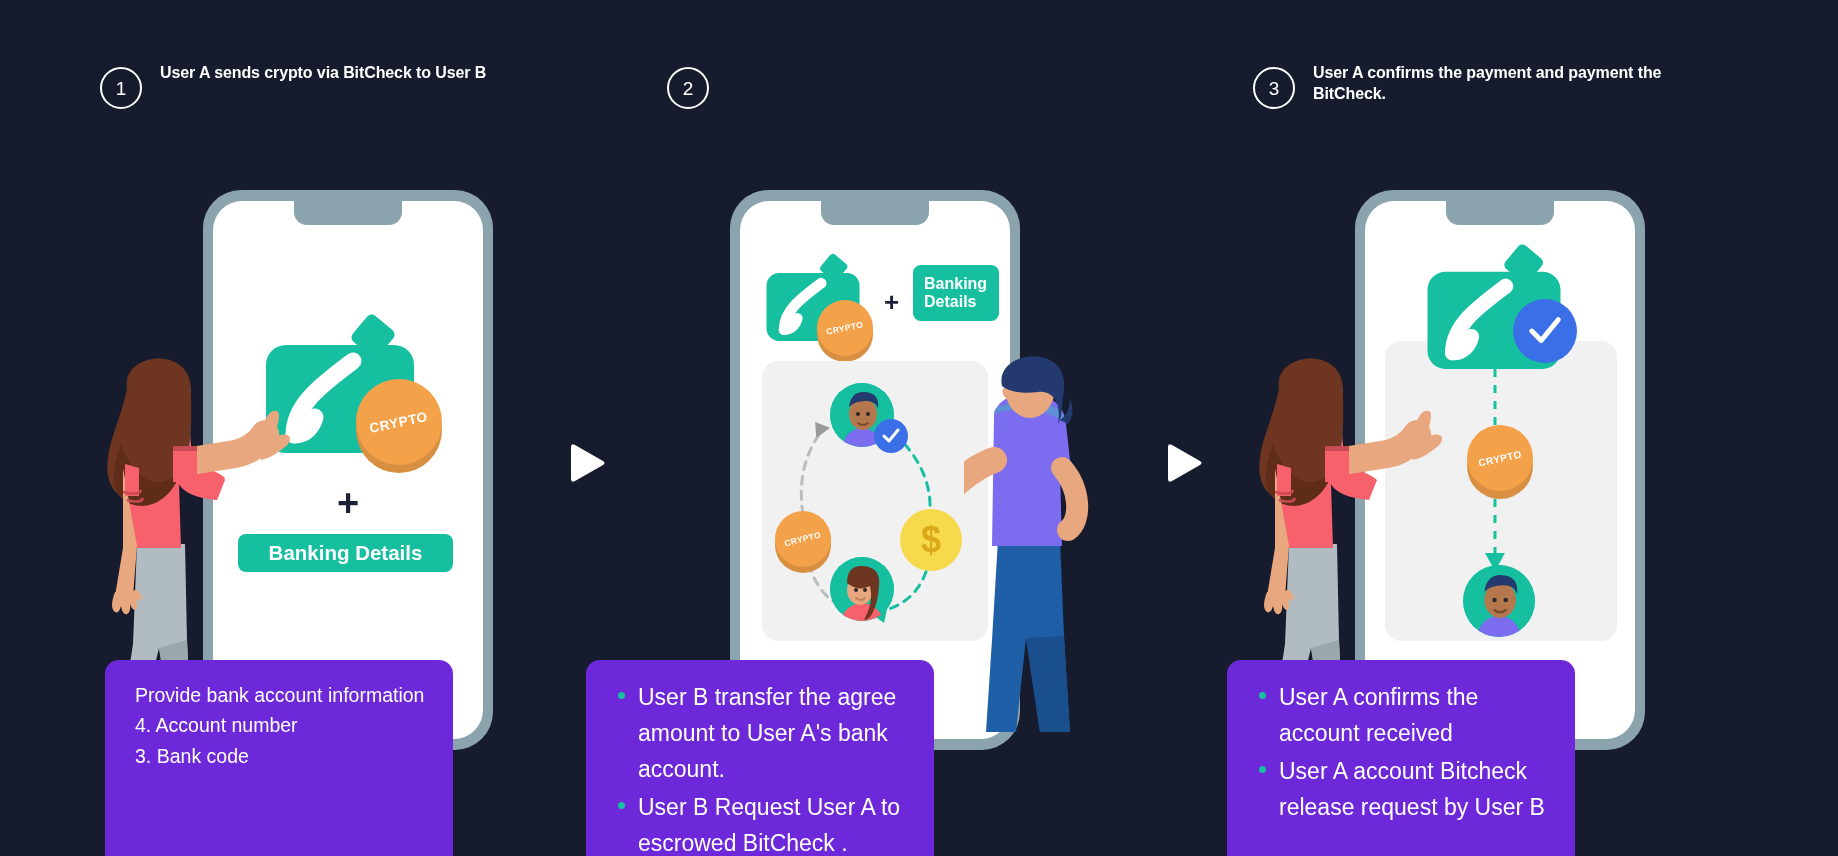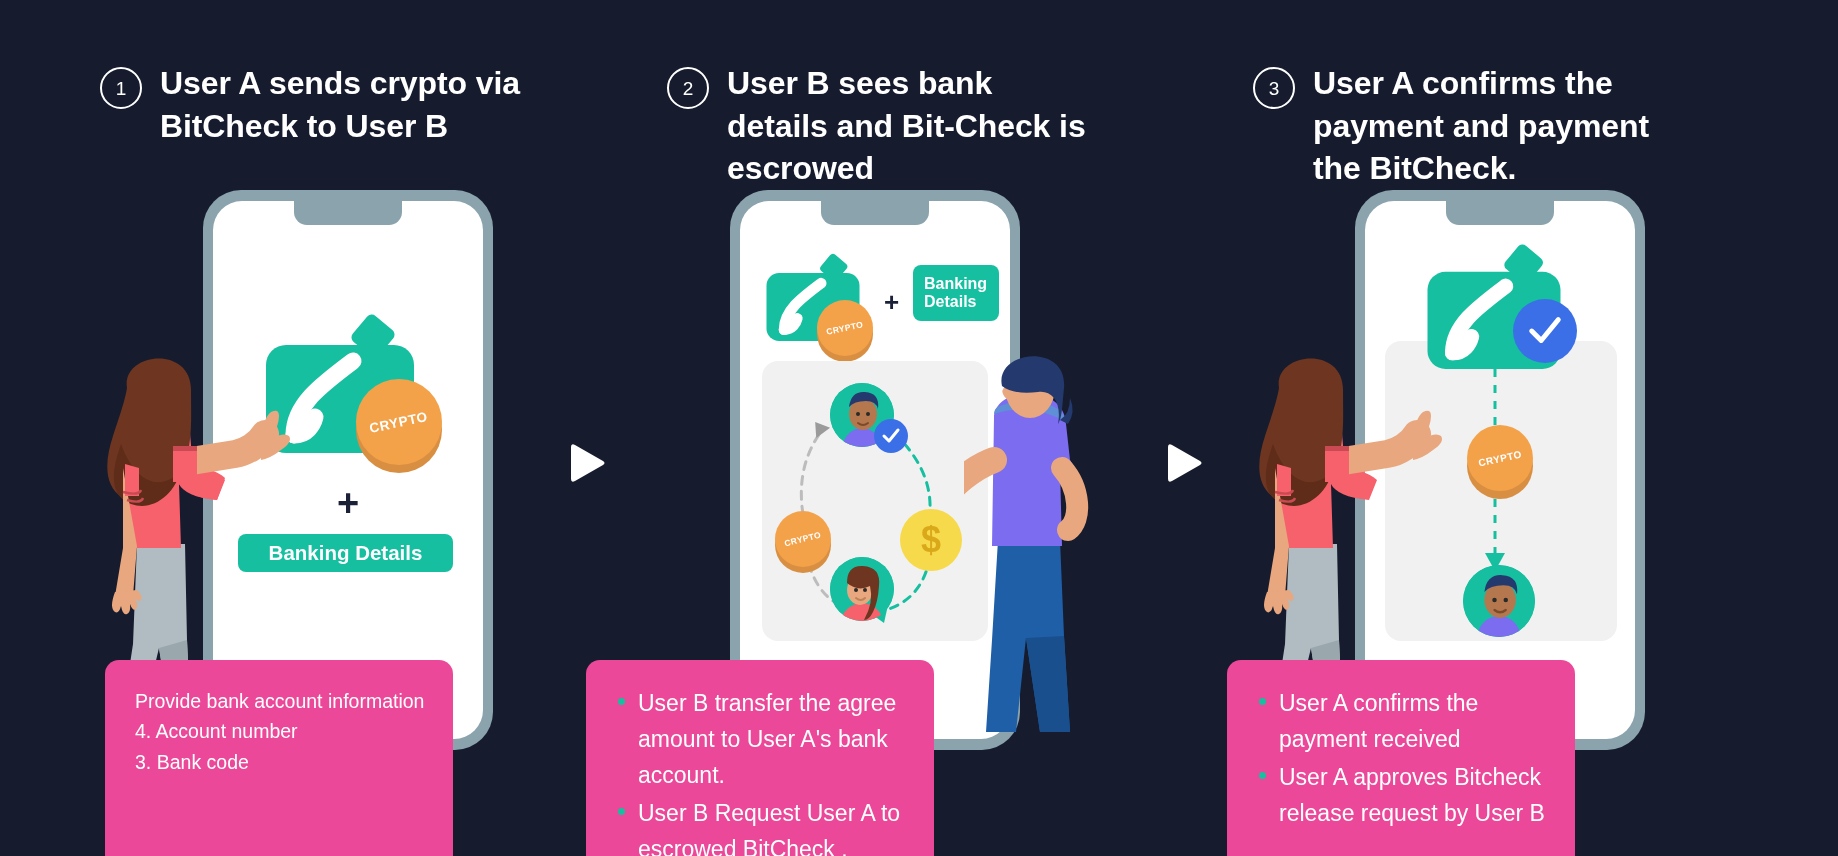--- a/index.html
+++ b/index.html
@@ -16,21 +16,21 @@
     position: absolute; display: flex; align-items: flex-start; gap: 18px;
   }
   .step-num {
     width: 42px; height: 42px; min-width: 42px; border-radius: 50%;
     border: 2px solid #ffffff; color: #ffffff;
     display: flex; align-items: center; justify-content: center;
     font-size: 19px; font-weight: 400; line-height: 1;
     margin-top: 5px;
   }
   .step-title {
-    color: #ffffff; font-size: 32px; font-weight: bold;
+    color: #ffffff; font-size: 16px; font-weight: bold;
     line-height: 1.33; letter-spacing: -0.1px;
   }
   .w1 { width: 390px; }
   .w2 { width: 372px; }
   .w3 { width: 378px; }
 
   
   .col { position: absolute; top: 190px; width: 420px; height: 666px; }
 
   
@@ -74,23 +74,23 @@
     position: absolute; border-radius: 50%; background: #f7d94c;
     display: flex; align-items: center; justify-content: center;
     color: #d9a919; font-weight: bold;
   }
 
   
   .person { position: absolute; }
 
   
   .info-panel {
-    position: absolute; background: #ec4899;
+    position: absolute; background: #6d28d9;
     border-top-left-radius: 14px; border-top-right-radius: 14px;
-    padding: 26px 30px 0 30px;
+    padding: 20px 30px 0 30px;
   }
   .info-line {
     color: #ffffff; font-size: 19.5px; line-height: 1.56;
     white-space: nowrap;
   }
   .info-bullet {
     color: #ffffff; font-size: 23px; line-height: 1.56;
     position: relative; padding-left: 22px; margin-bottom: 2px;
   }
   .info-bullet::before {
@@ -105,21 +105,20 @@
 
 <div class="stage">
 
   <div class="step-head" style="left:100px; top:62px;">
     <div class="step-num">1</div>
     <div class="step-title w1">User A sends crypto via BitCheck to User B</div>
   </div>
 
   <div class="step-head" style="left:667px; top:62px;">
     <div class="step-num">2</div>
-    <div class="step-title w2">User B sees bank details and Bit-Check is escrowed</div>
   </div>
 
   <div class="step-head" style="left:1253px; top:62px;">
     <div class="step-num">3</div>
     <div class="step-title w3">User A confirms the payment and payment the BitCheck.</div>
   </div>
 
   <div class="col" style="left:203px;">
     <div class="phone">
       <div class="phone-screen">
@@ -362,18 +361,18 @@
       <path d="M52 152 q14 4 16 -2" stroke="#c94a52" stroke-width="2.5" fill="none"></path>
     </svg>
     <svg class="person" style="left:-30px; top:216px;" width="126" height="110" viewBox="0 0 126 110">
       <path d="M0 58 L62 48 C74 46, 86 38, 92 28" stroke="#e8a77e" stroke-width="28" fill="none" stroke-linecap="round"></path>
       <path d="M88 34 q2 -22 10 -28 q8 -4 8 4 q0 10 -8 22 q14 -6 18 -2 q4 6 -8 14 q-10 8 -20 10 Z" fill="#e8a77e"></path>
       <rect x="0" y="40" width="24" height="36" fill="#f7616b"></rect>
       <rect x="0" y="40" width="24" height="5" fill="#c94a52"></rect>
     </svg>
 
     <div class="info-panel" style="left:-128px; top:470px; width:348px; height:196px;">
-      <div class="info-bullet">User A confirms the payment received</div>
-      <div class="info-bullet">User A approves  Bitcheck release request by User B</div>
+      <div class="info-bullet">User A confirms the account received</div>
+      <div class="info-bullet">User A account  Bitcheck release request by User B</div>
     </div>
   </div>
 
 </div>
 
 </body></html>

